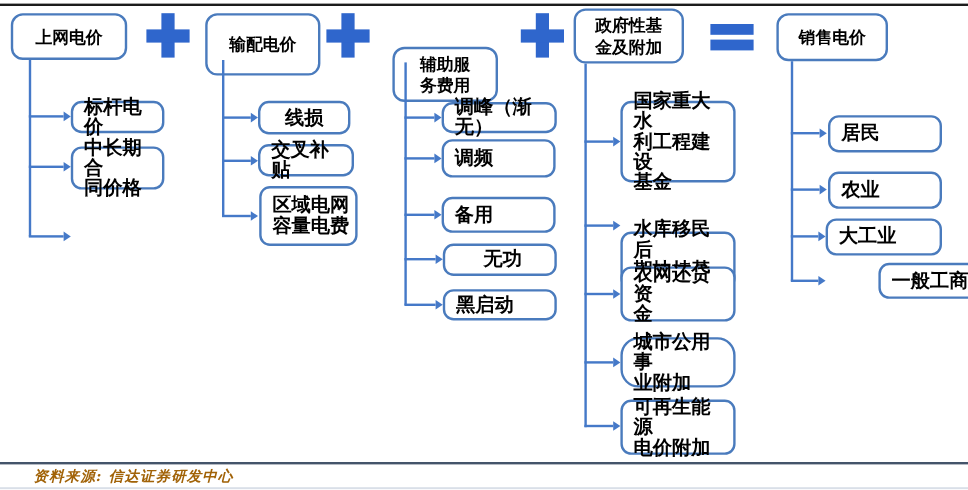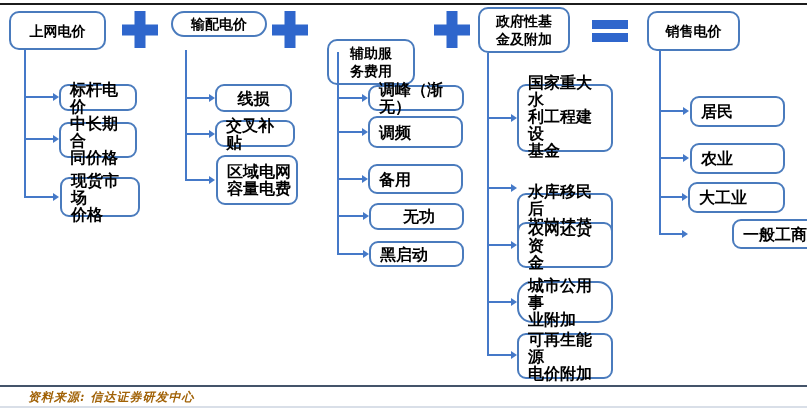--- a/index.html
+++ b/index.html
@@ -48,26 +48,24 @@
   <div class="rule-top"></div>
 
   <div class="box header" style="left:9px; top:11px; width:97px; height:39px;">上网电价</div>
   <div class="vline" style="left:24px; top:50px; height:147px;"></div>
   <div class="branch" style="left:24px; top:96px; width:29px;"></div>
   <div class="branch" style="left:24px; top:138px; width:29px;"></div>
   <div class="branch" style="left:24px; top:196px; width:29px;"></div>
   <div class="box item" style="left:59px; top:84px; width:78px; height:27px;">标杆电价</div>
   <div class="box item" style="left:59px; top:122px; width:78px; height:36px;">中长期合
 同价格</div>
-  <div class="box item" style="left:60px; top:177px; width:80px; height:40px;">现货市场
-价格</div>
 
   <div class="plus" style="left:122px; top:11px;"></div>
 
-  <div class="box header" style="left:171px; top:11px; width:96px; height:26px;border-radius:19px;">输配电价</div>
+  <div class="box header" style="left:171px; top:11px; width:96px; height:52px;">输配电价</div>
   <div class="vline" style="left:185px; top:50px; height:130px;"></div>
   <div class="branch" style="left:185px; top:97px; width:24px;"></div>
   <div class="branch" style="left:185px; top:133px; width:24px;"></div>
   <div class="branch" style="left:185px; top:179px; width:24px;"></div>
   <div class="box item c" style="left:215px; top:84px; width:77px; height:28px;">线损</div>
   <div class="box item" style="left:215px; top:120px; width:80px; height:27px;">交叉补贴</div>
   <div class="box item" style="left:216px; top:155px; width:82px; height:50px;">区域电网
 容量电费</div>
 
   <div class="plus" style="left:272px; top:11px;"></div>
@@ -89,21 +87,21 @@
   <div class="plus" style="left:434px; top:11px;"></div>
 
   <div class="box header" style="left:478px; top:7px; width:92px; height:46px;">政府性基
 金及附加</div>
   <div class="vline" style="left:487px; top:53px; height:303px;"></div>
   <div class="branch" style="left:487px; top:117px; width:24px;"></div>
   <div class="branch" style="left:487px; top:187px; width:24px;"></div>
   <div class="branch" style="left:487px; top:244px; width:24px;"></div>
   <div class="branch" style="left:487px; top:301px; width:24px;"></div>
   <div class="branch" style="left:487px; top:354px; width:24px;"></div>
-  <div class="box item" style="left:517px; top:84px; width:96px; height:68px;font-family:Liberation Mono, monospace;">国家重大水
+  <div class="box item" style="left:517px; top:84px; width:96px; height:68px;">国家重大水
 利工程建设
 基金</div>
   <div class="box item" style="left:517px; top:164px; width:96px; height:48px;margin-top:29px;">水库移民后
 期扶持基金</div>
   <div class="box item" style="left:517px; top:222px; width:96px; height:46px;">农网还贷资
 金</div>
   <div class="box item" style="left:517px; top:281px; width:96px; height:42px;border-radius:15px;">城市公用事
 业附加</div>
   <div class="box item" style="left:517px; top:333px; width:96px; height:46px;">可再生能源
 电价附加</div>

